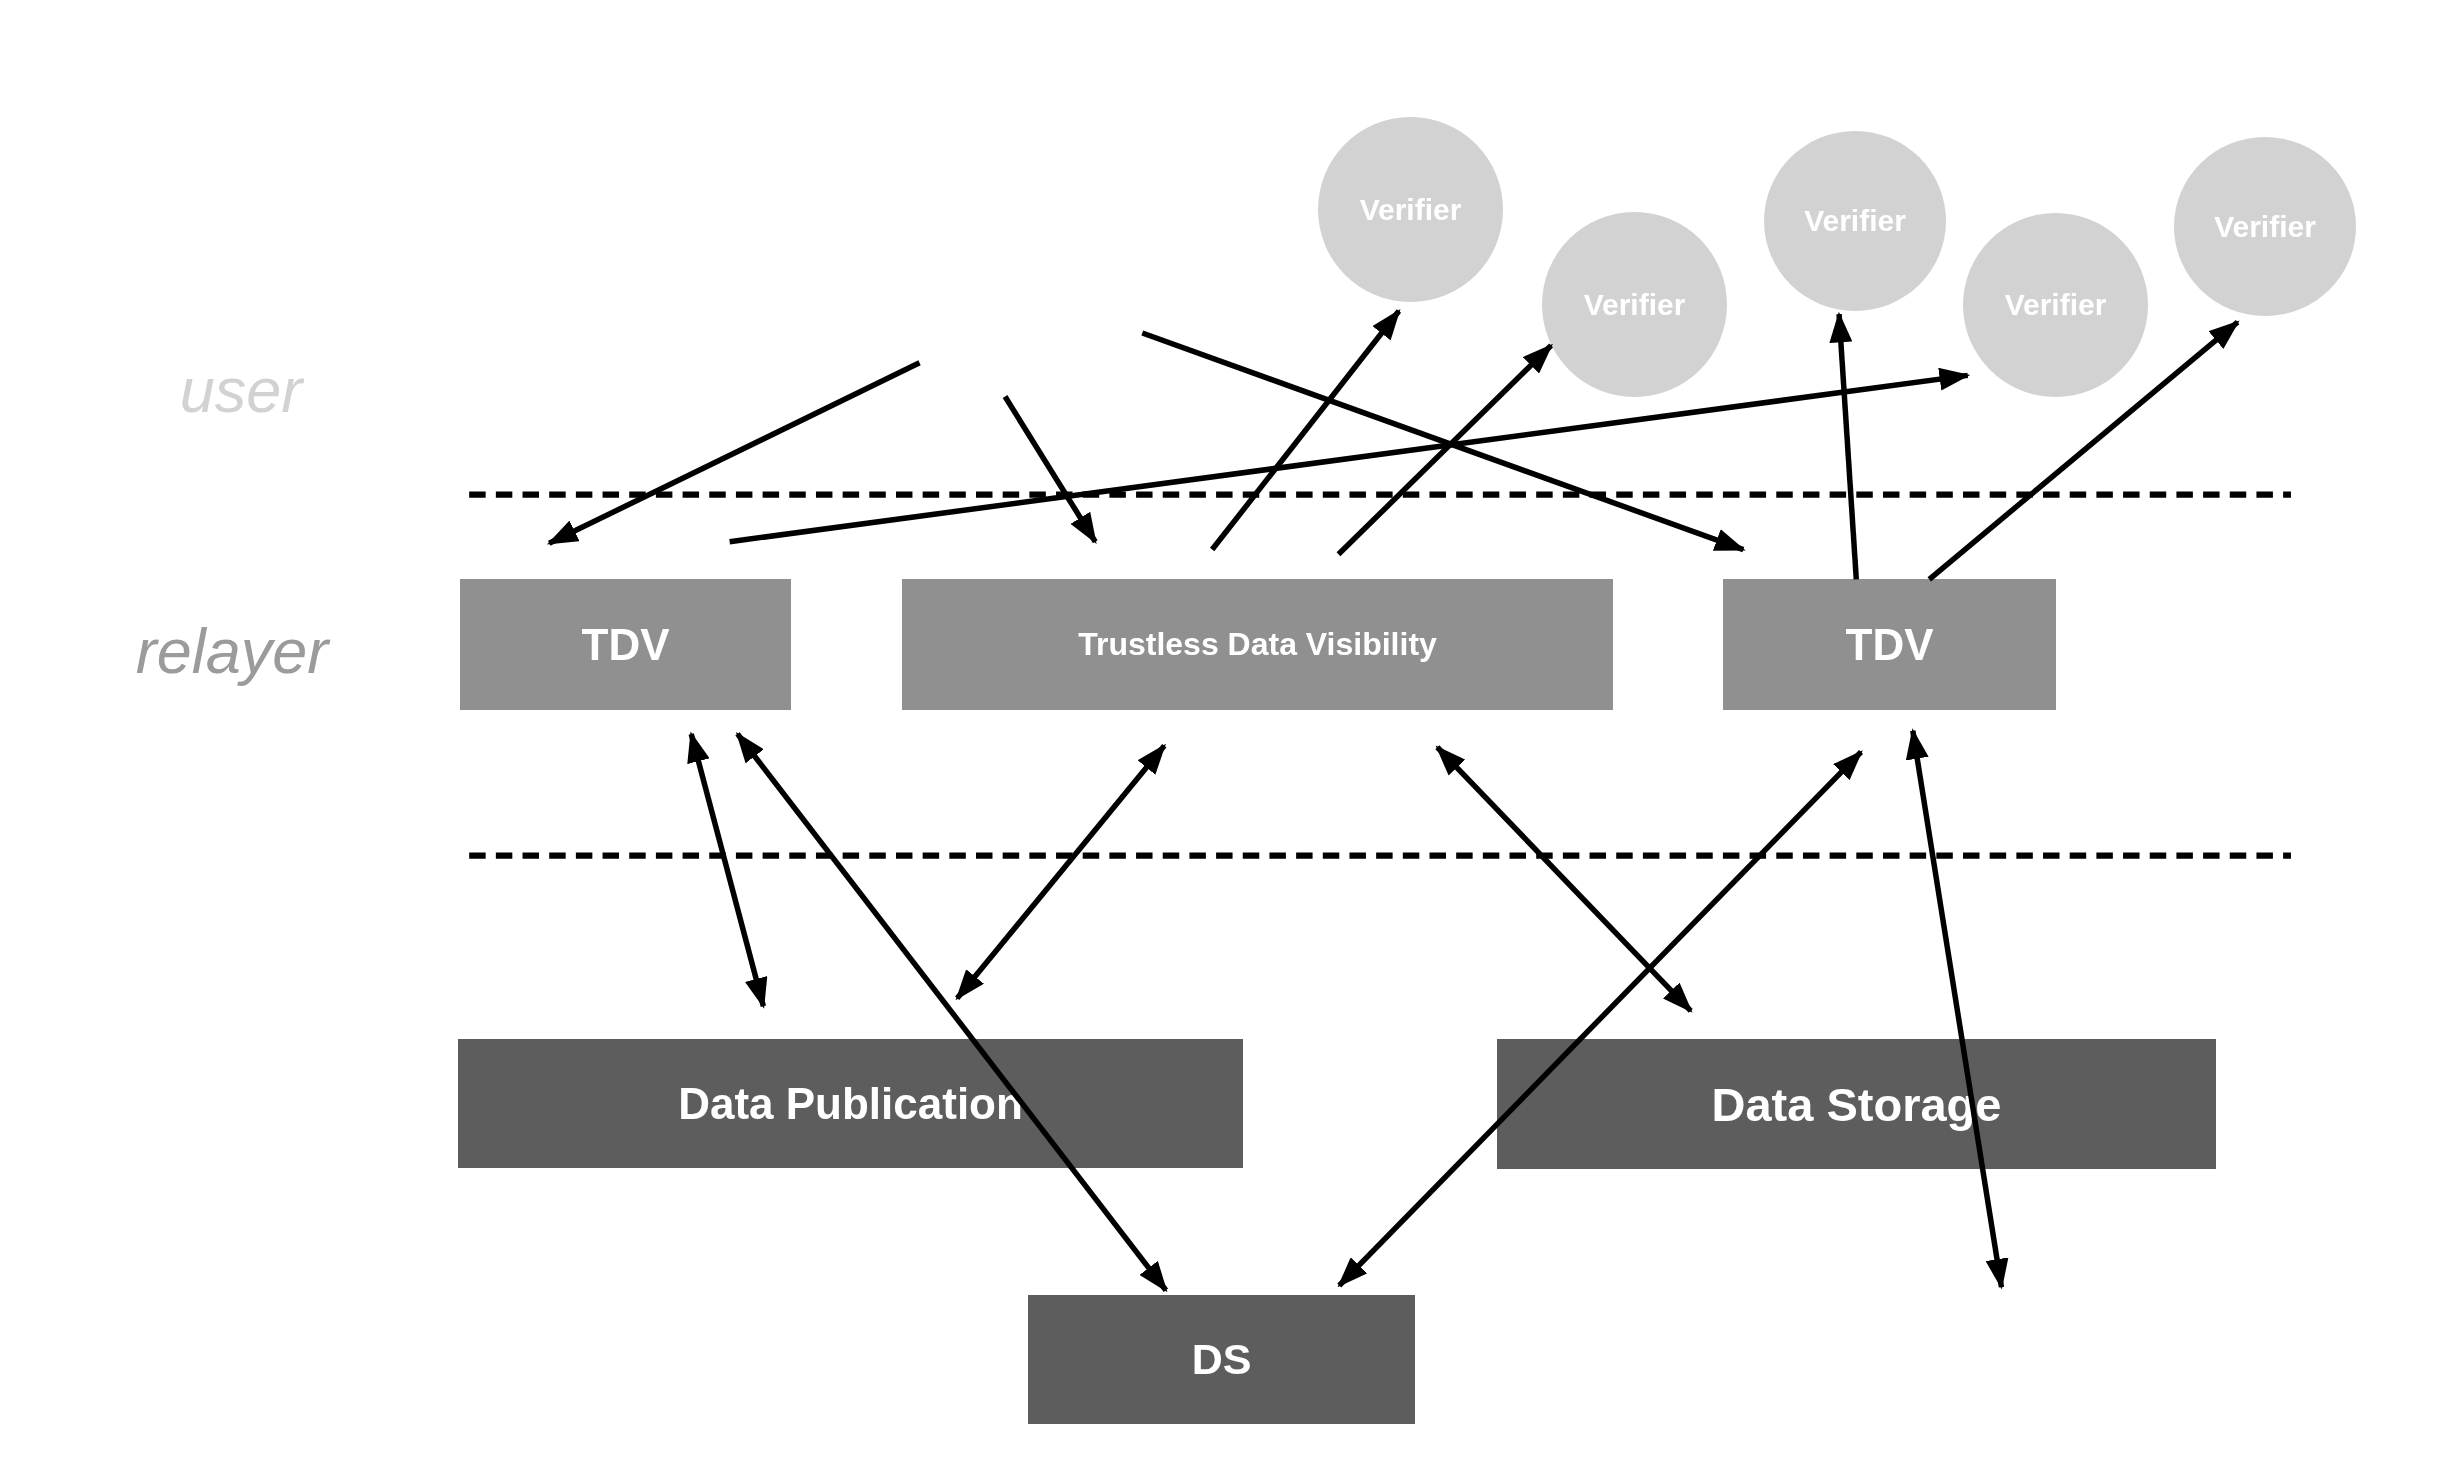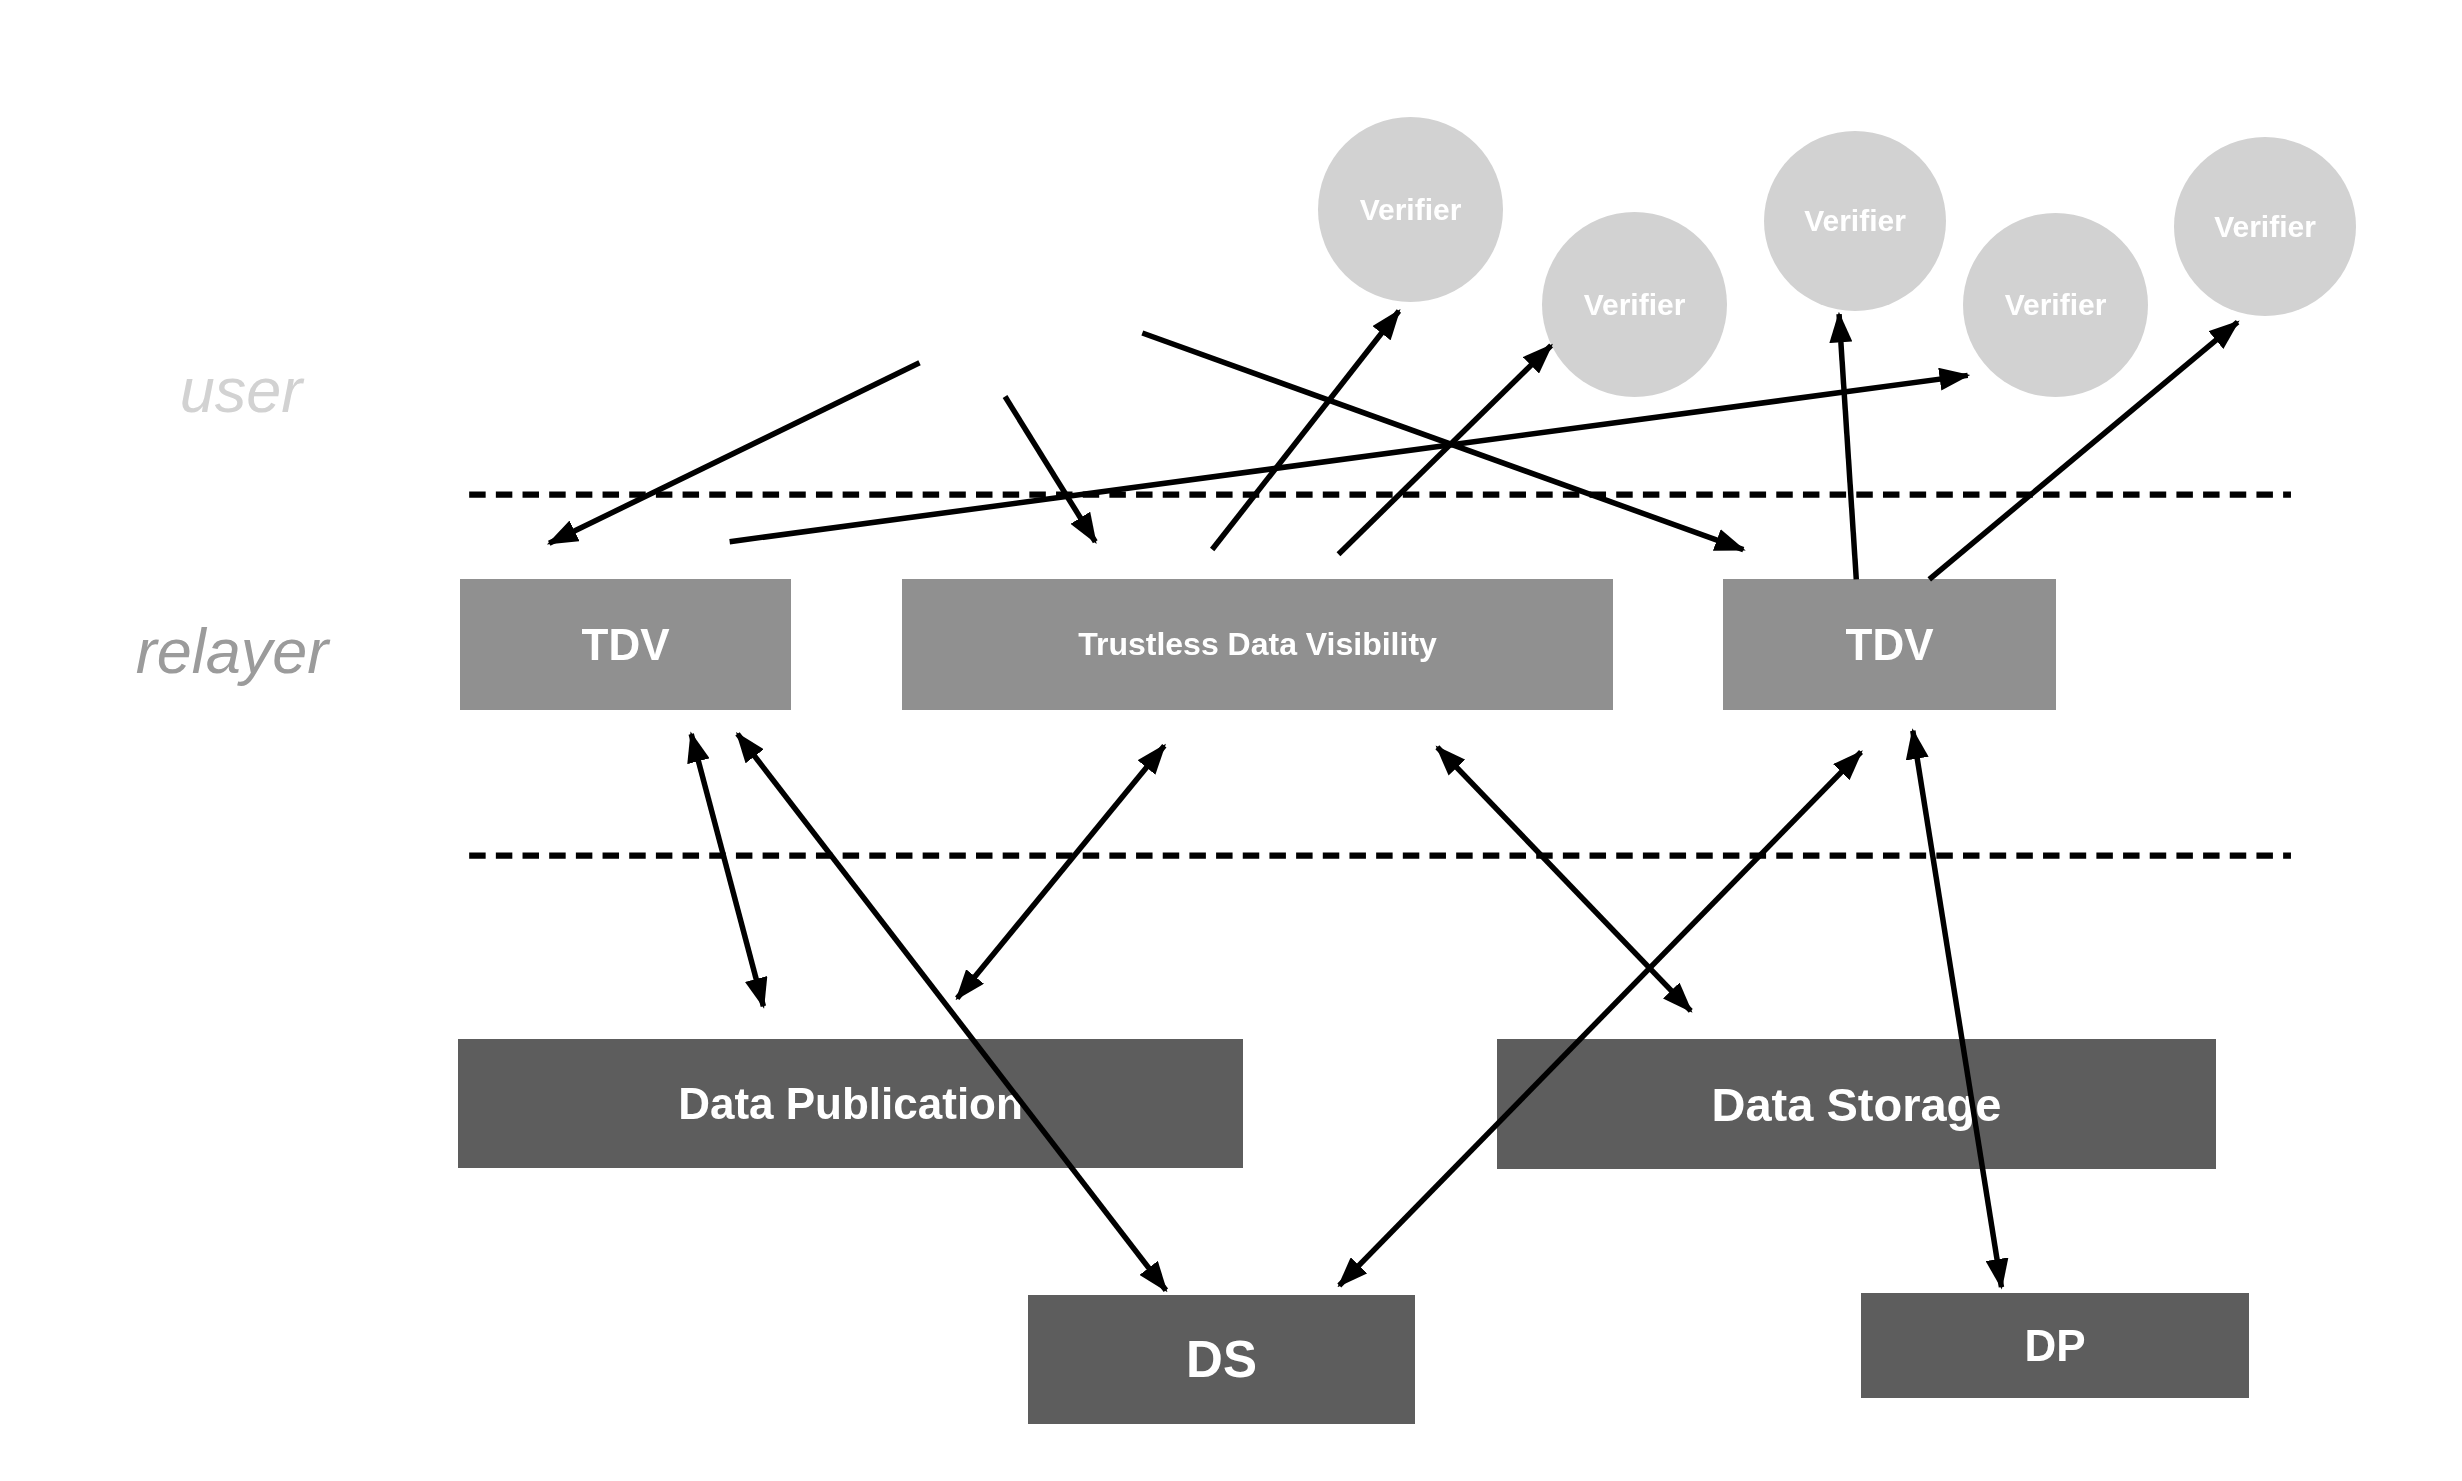--- a/index.html
+++ b/index.html
@@ -36,21 +36,21 @@
   #verifier-3       { left: 1764px; top: 131px;  width: 182px; height: 180px; font-size: 30px; }
   #verifier-4       { left: 1963px; top: 213px;  width: 185px; height: 184px; font-size: 30px; }
   #verifier-5       { left: 2174px; top: 137px;  width: 182px; height: 179px; font-size: 30px; }
 
   #tdv-left         { left:  460px; top: 579px;  width: 331px; height: 131px; font-size: 44px; }
   #trustless        { left: 902px; top: 579px;  width: 711px; height: 131px; font-size: 32px; }
   #tdv-right        { left: 1723px; top: 579px;  width: 333px; height: 131px; font-size: 44px; }
 
   #data-publication { left:  458px; top: 1039px; width: 785px; height: 129px; font-size: 44px; }
   #data-storage     { left: 1463px; top: 1039px; width: 719px; height: 130px; font-size: 47px; margin-left: 34px; }
-  #ds               { left: 1028px; top: 1295px; width: 387px; height: 129px; font-size: 51px; }
+  #ds               { left: 1028px; top: 1295px; width: 387px; height: 129px; font-size: 43px; }
   #dp               { left: 1861px; top: 1293px; width: 388px; height: 105px; font-size: 44px; }
 
   
   .layer-label {
     position: absolute;
     transform: translate(-50%, -50%);
     font-style: italic;
     font-size: 63px;
     white-space: nowrap;
   }
@@ -93,21 +93,20 @@
   <div class="node ellipse" id="verifier-4">Verifier</div>
   <div class="node ellipse" id="verifier-5">Verifier</div>
 
   <div class="node relayer-box" id="tdv-left">TDV</div>
   <div class="node relayer-box" id="trustless">Trustless Data Visibility</div>
   <div class="node relayer-box" id="tdv-right">TDV</div>
 
   <div class="node backend-box" id="data-publication">Data Publication</div>
   <div class="node backend-box" id="data-storage">Data Storage</div>
   <div class="node backend-box" id="ds">DS</div>
-  <div class="node backend-box" id="dp">DP</div>
 
   <svg id="edge-layer" width="2462" height="1482" viewBox="0 0 3138 1888" xmlns="http://www.w3.org/2000/svg">
     <defs>
       <marker id="ah-e" viewBox="0 0 12 9" refX="11" refY="4.5" markerWidth="5.6" markerHeight="4.2" orient="auto">
         <path d="M0,0 L12,4.5 L0,9 Z"></path>
       </marker>
       <marker id="ah-s" viewBox="0 0 12 9" refX="1" refY="4.5" markerWidth="5.6" markerHeight="4.2" orient="auto">
         <path d="M12,0 L0,4.5 L12,9 Z"></path>
       </marker>
     </defs>

